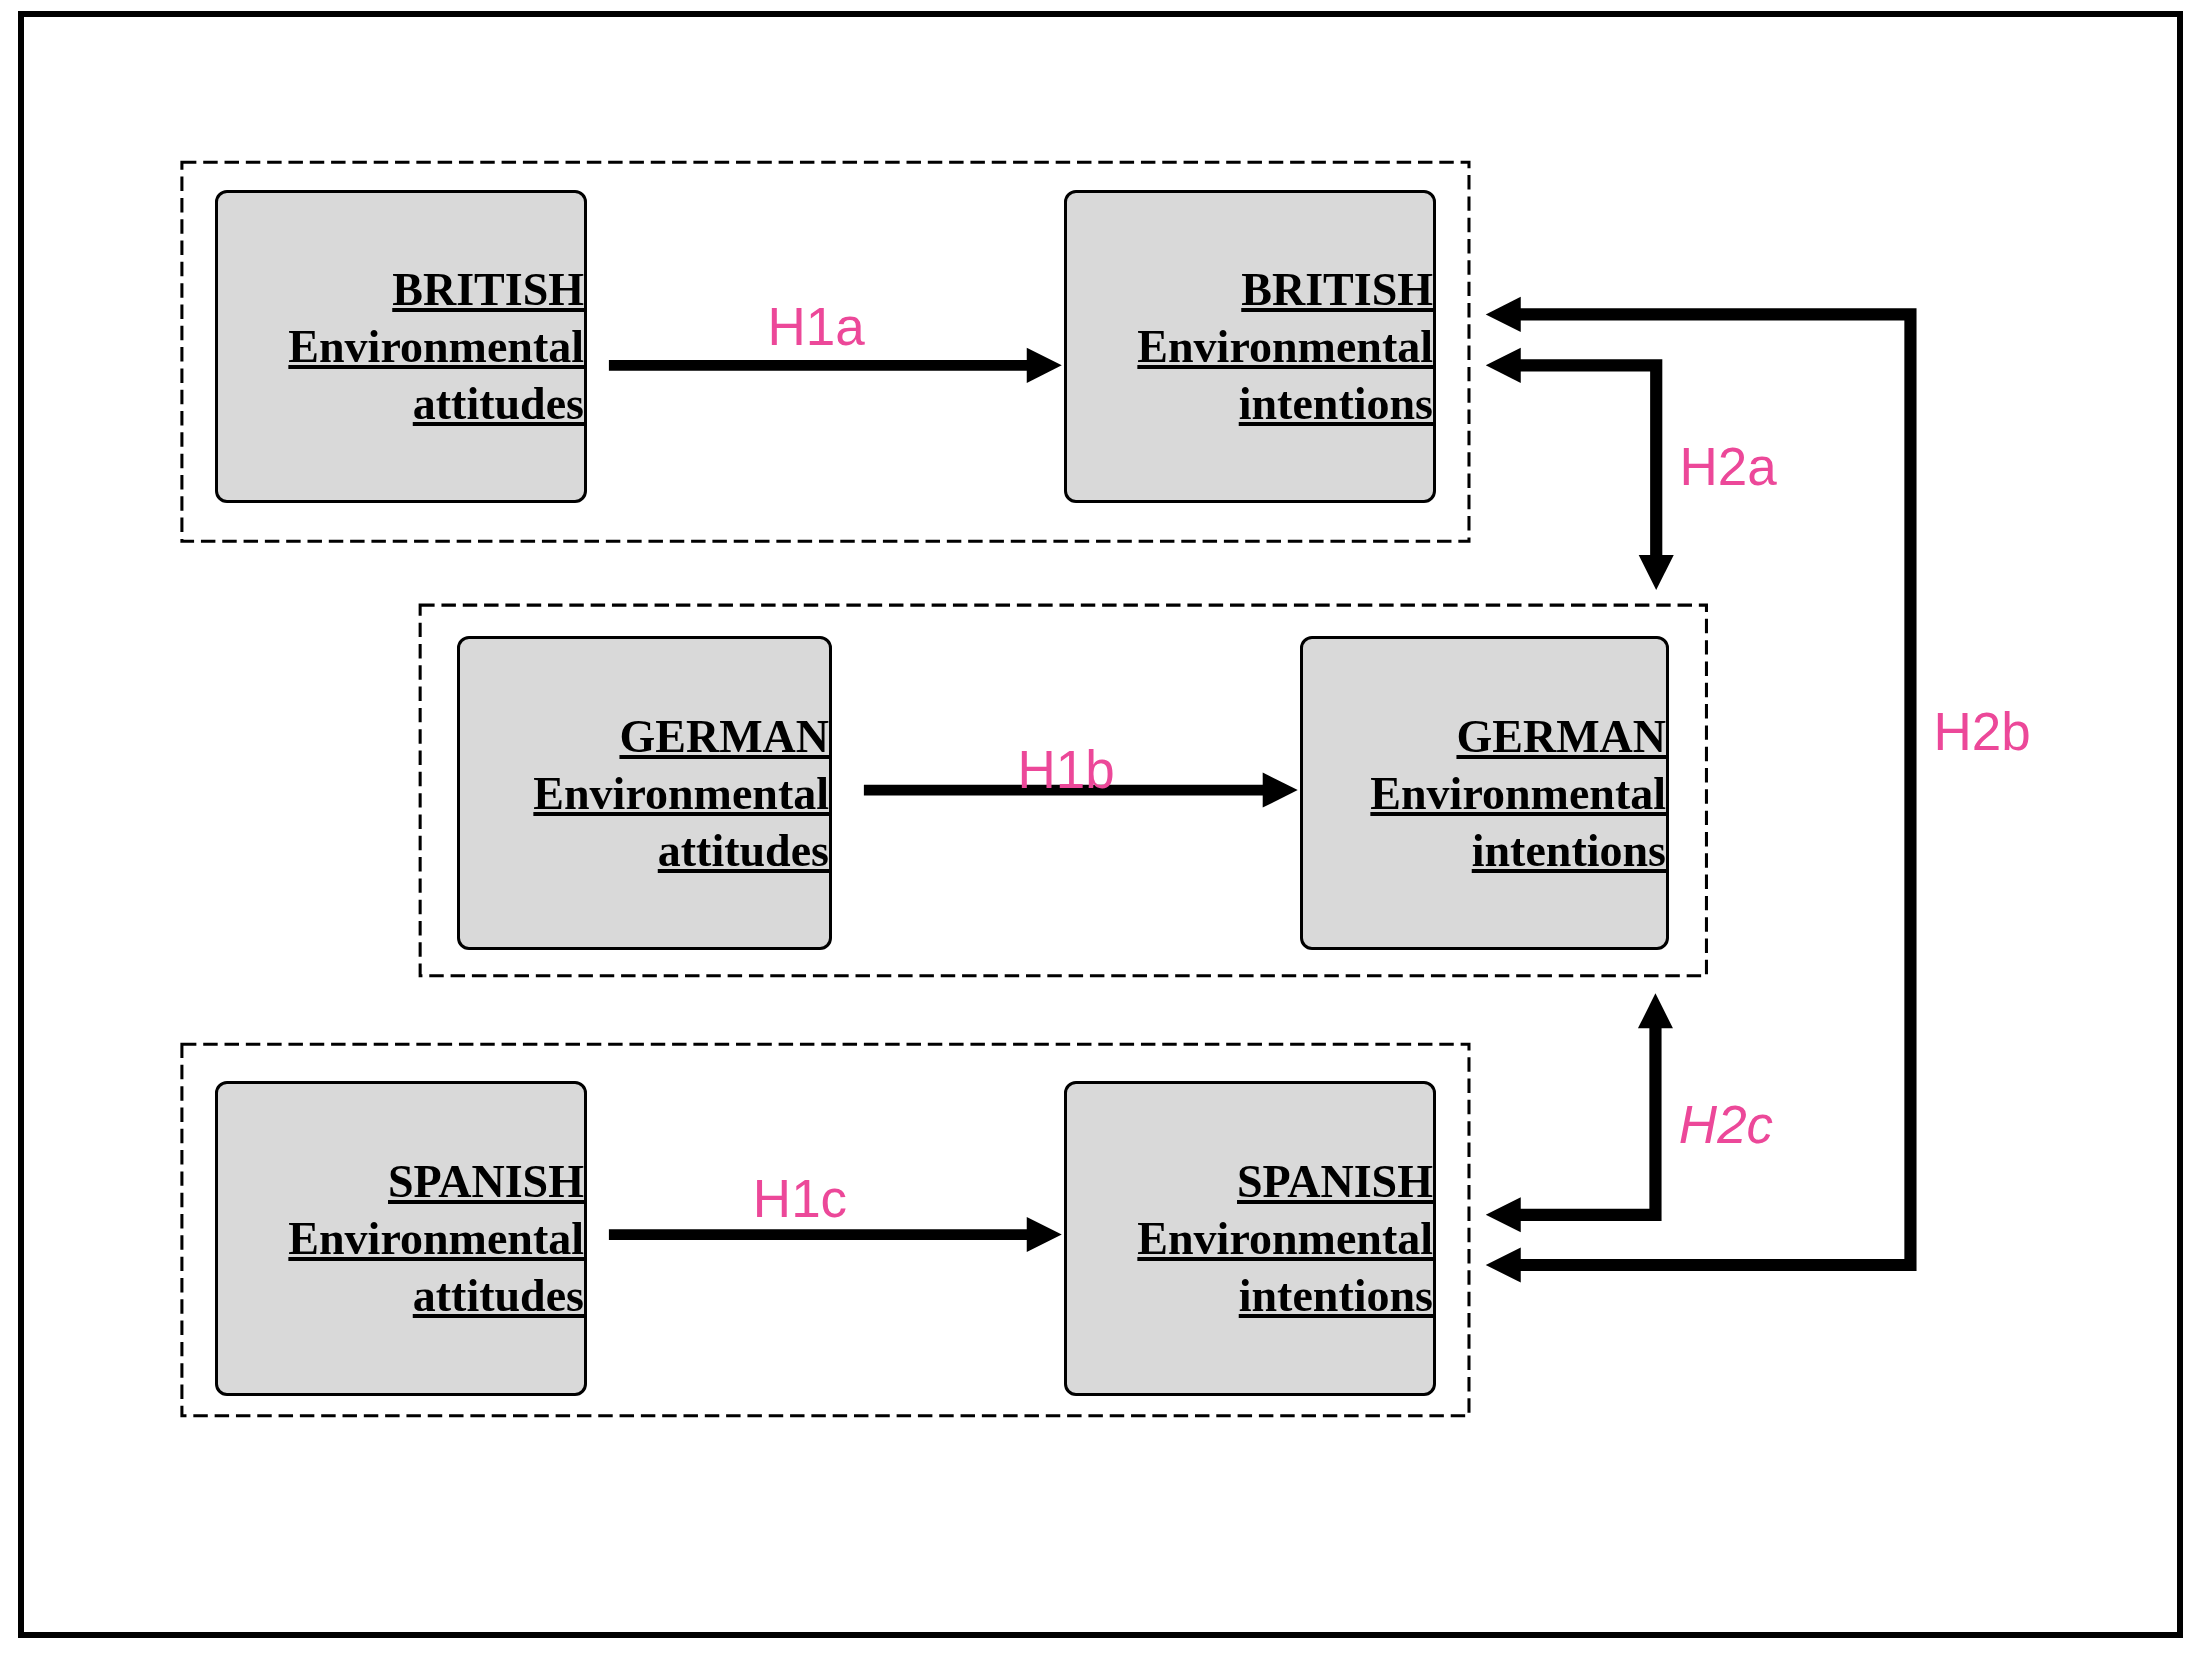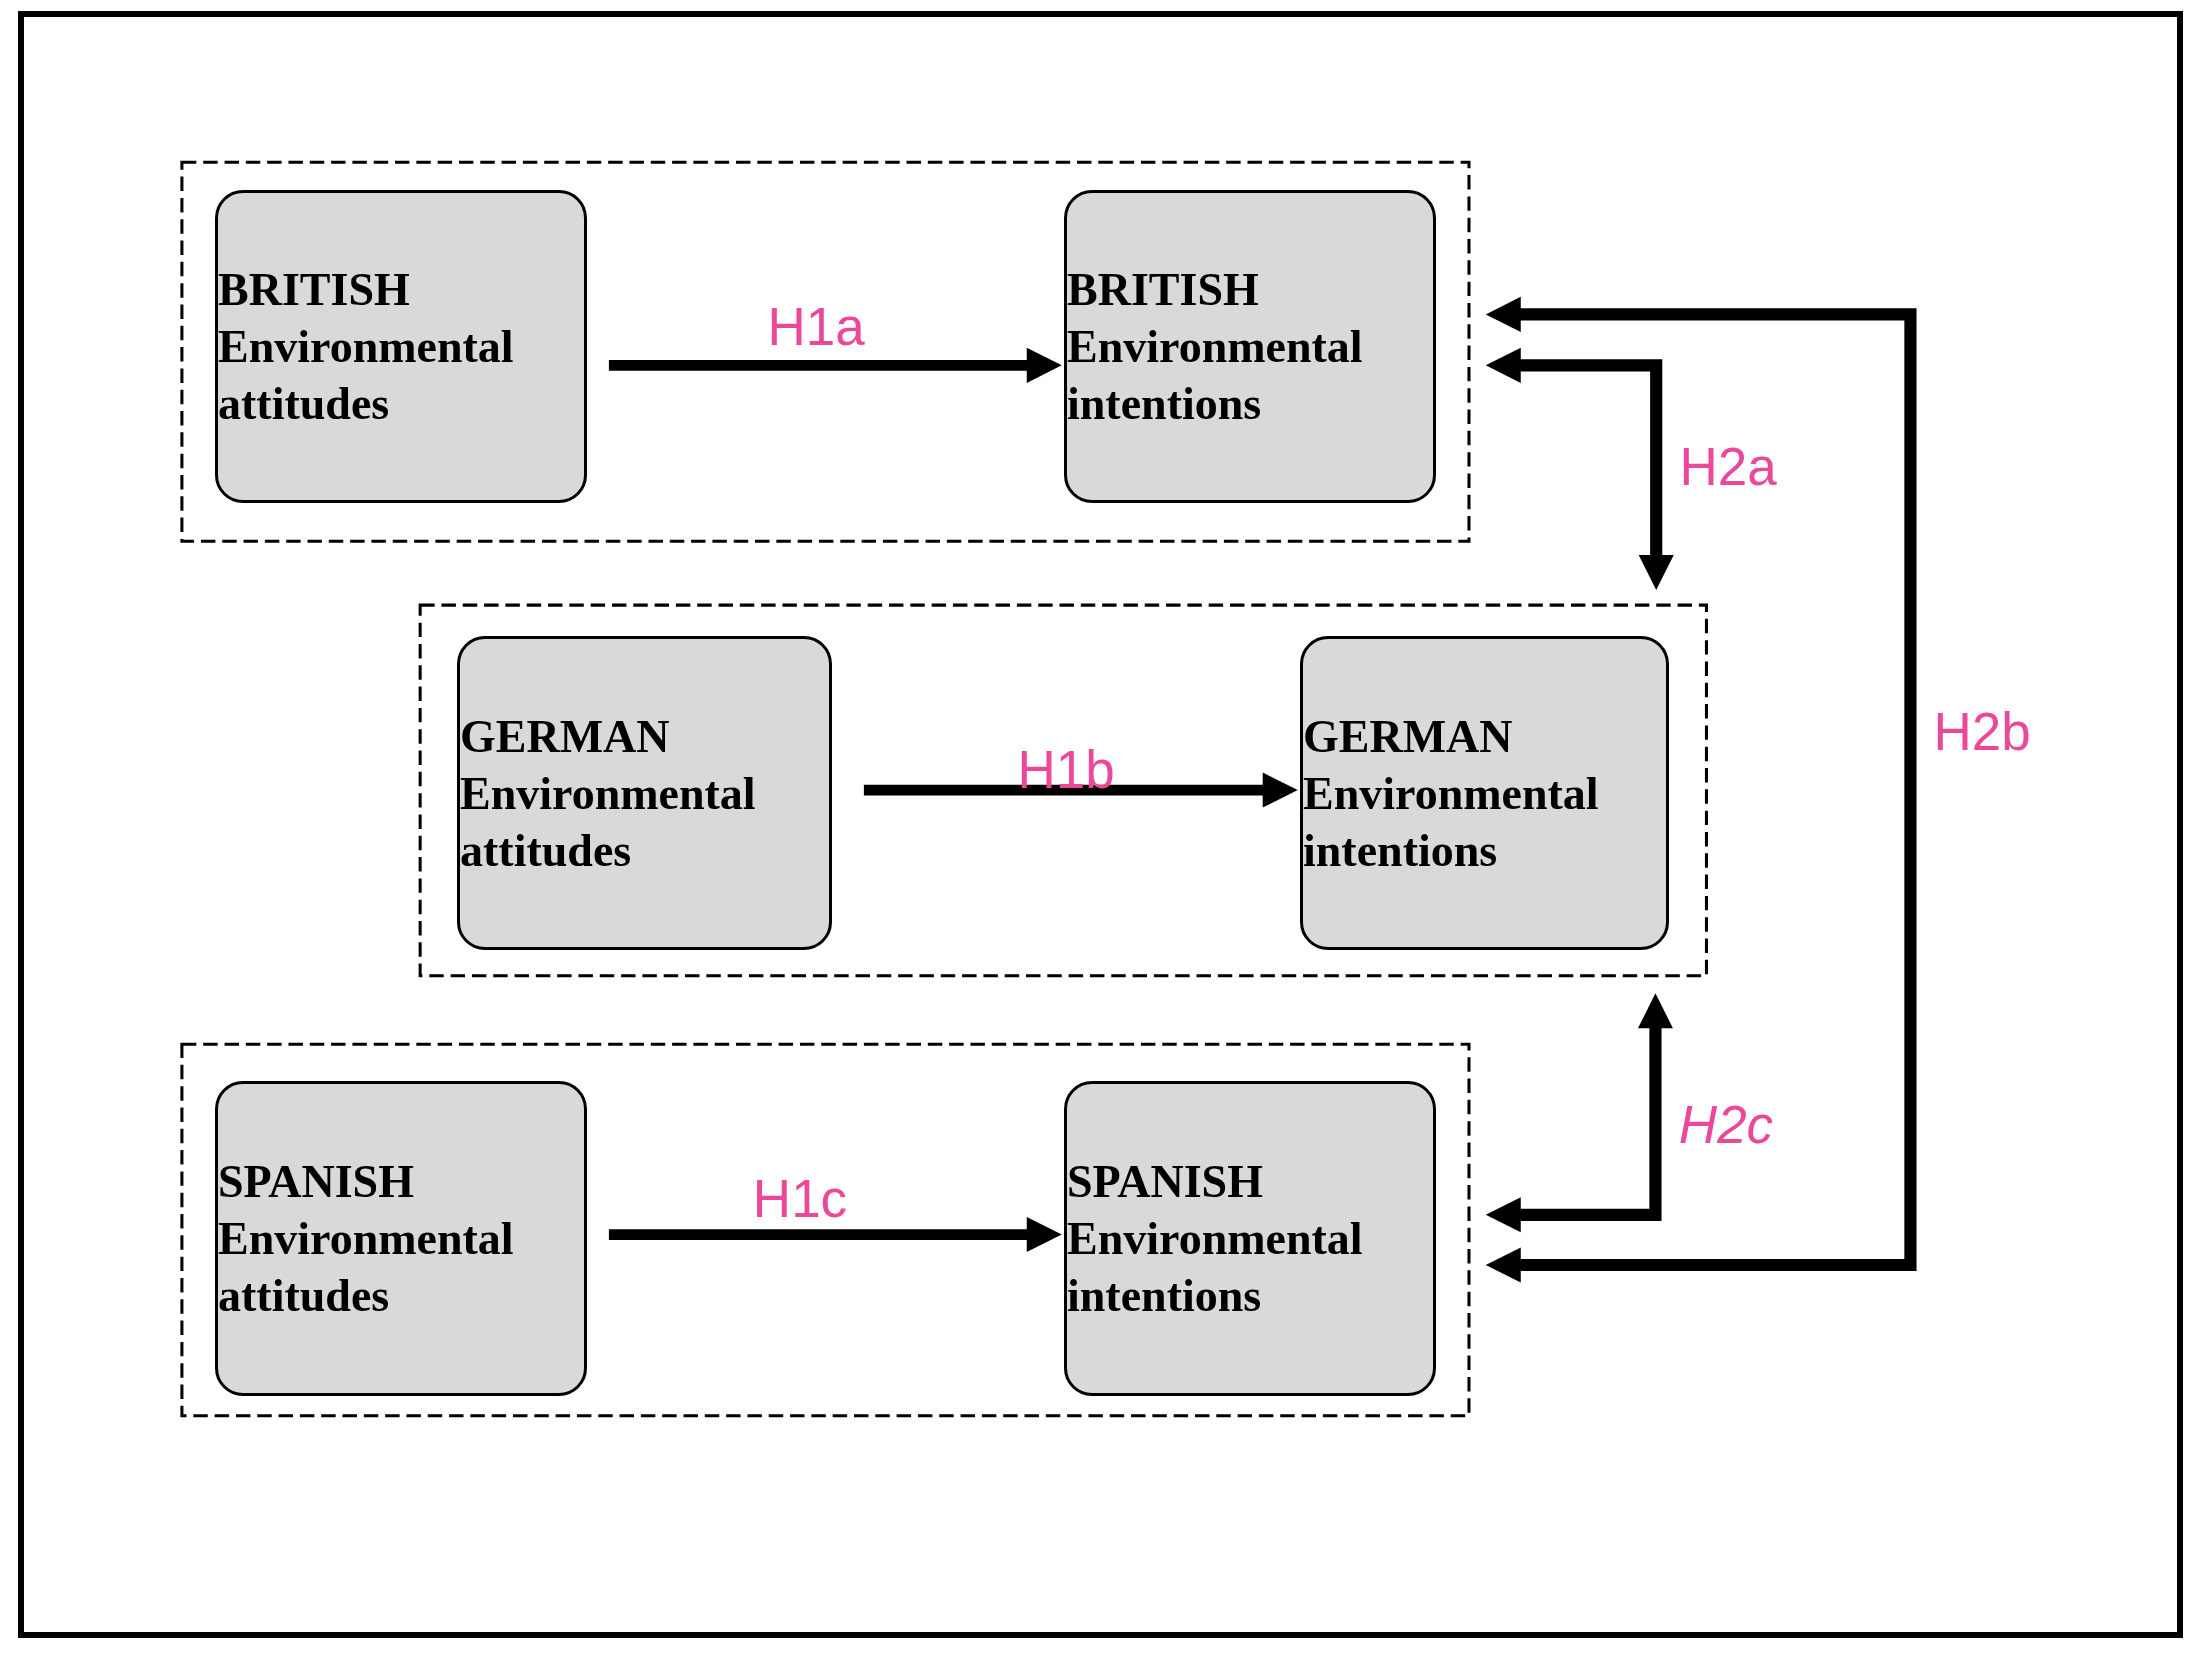--- a/index.html
+++ b/index.html
@@ -26,32 +26,33 @@
   }
   .layer {
     position: absolute;
     left: 0;
     top: 0;
   }
   .node {
     position: absolute;
     background: #d9d9d9;
     border: 3px solid #000000;
-    border-radius: 28px;
+    border-radius: 12px;
     box-sizing: border-box;
     display: flex;
     flex-direction: column;
-    align-items: flex-start;
+    align-items: flex-end;
     justify-content: center;
     text-align: center;
     font-family: "Liberation Serif", "DejaVu Serif", serif;
     font-weight: bold;
     font-size: 46px;
     line-height: 57px;
     color: #000000;
+    text-decoration: underline;
   }
   .node span { display: block; }
   .hlabel {
     position: absolute;
     transform: translate(-50%, -50%);
     font-family: "Liberation Sans", "DejaVu Sans", sans-serif;
     font-size: 53px;
     color: #ec4899;
     white-space: nowrap;
   }

